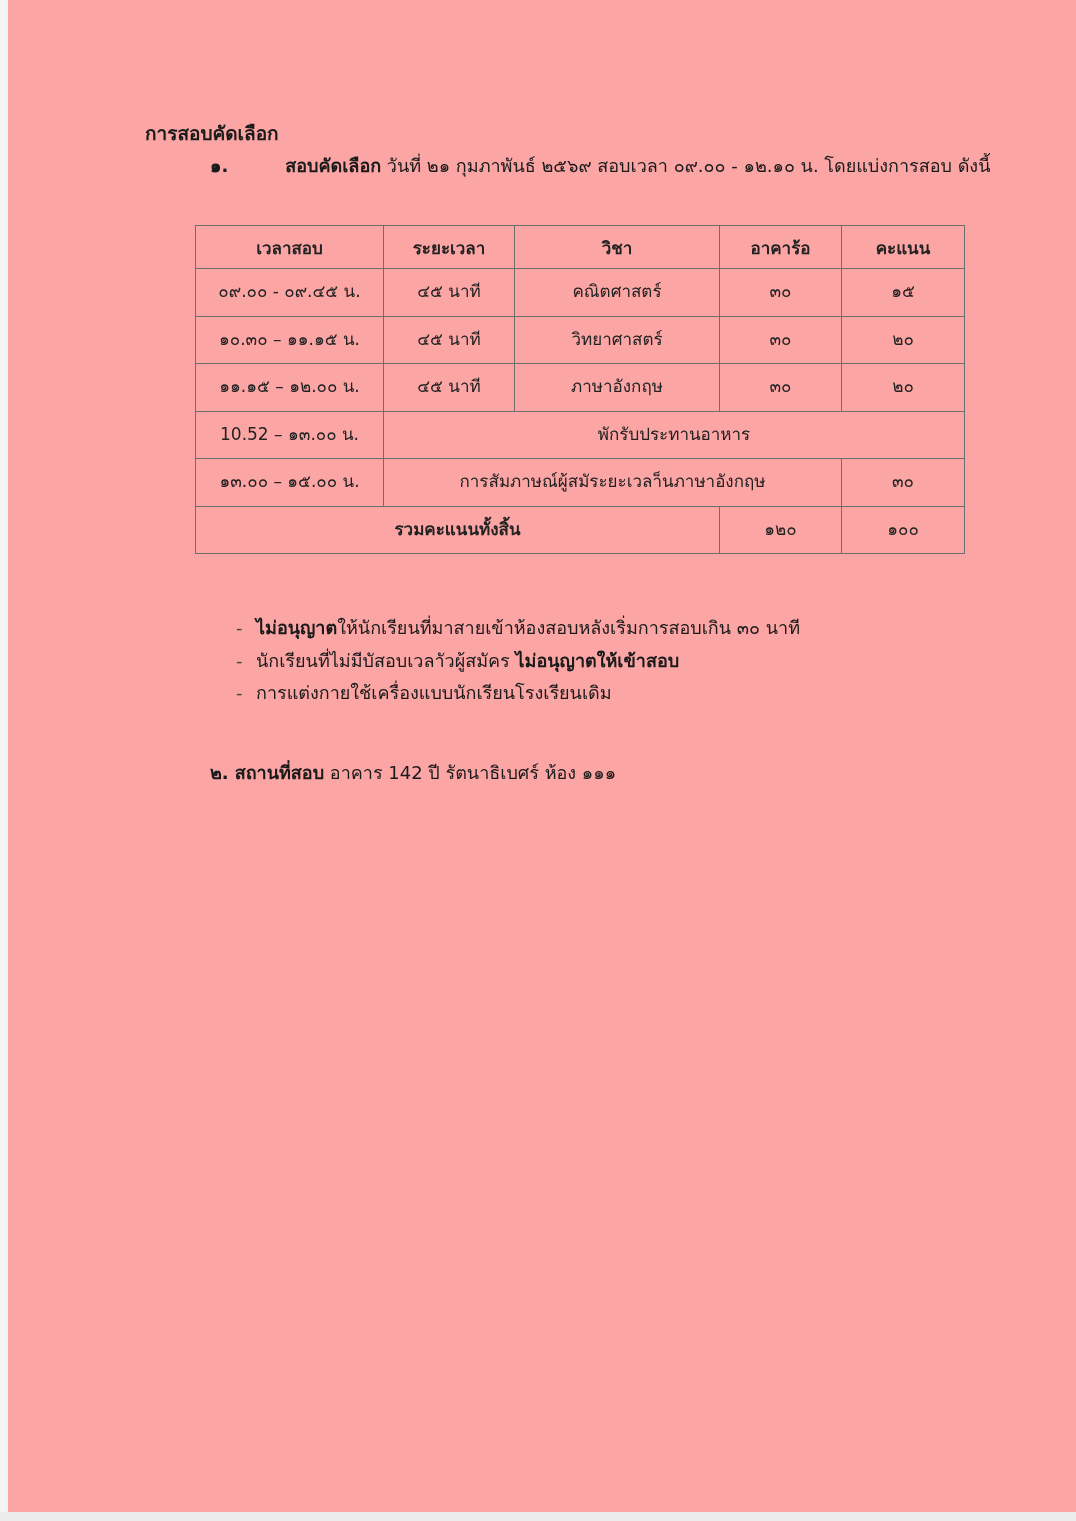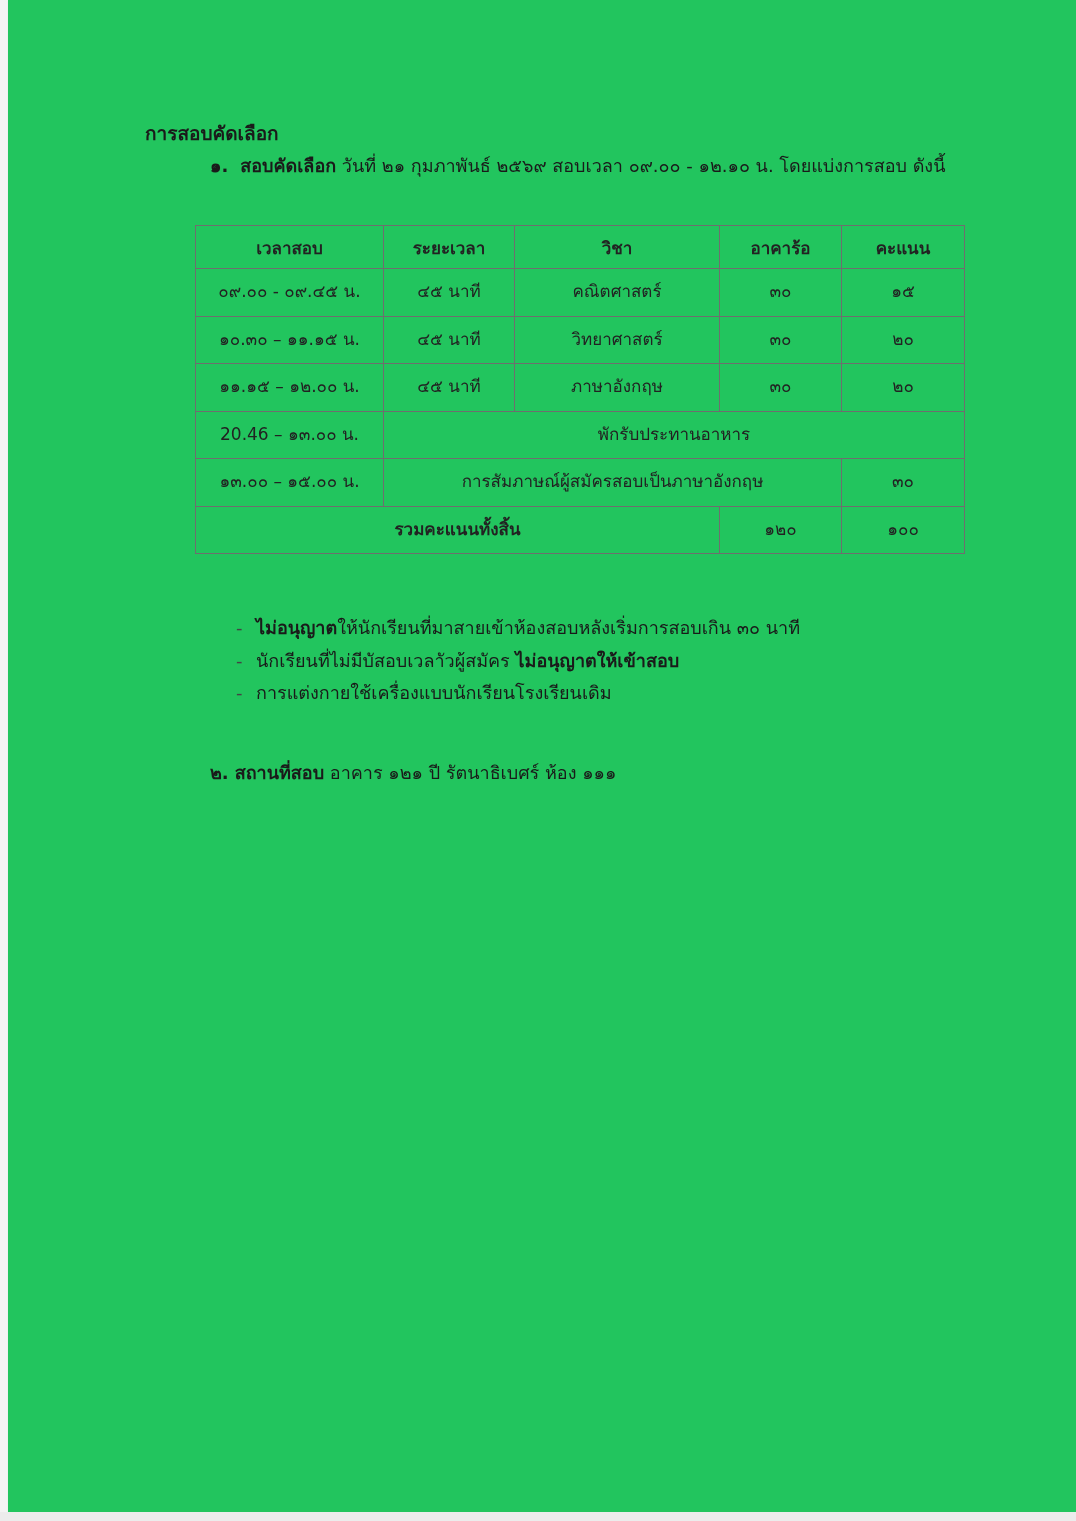--- a/index.html
+++ b/index.html
@@ -13,42 +13,42 @@
       position: relative;
       font-family: "DejaVu Sans", "Liberation Sans", sans-serif;
       color: #1a1a1a;
     }
     .page {
       position: absolute;
       left: 8px;
       top: 0;
       width: 1068px;
       height: 1512px;
-      background: #22c55e;
+      background: #fca5a5;
       box-shadow: 0 0 2px rgba(0,0,0,0.05);
     }
     .section-heading {
       position: absolute;
       left: 137px;
       top: 120px;
       font-size: 19px;
       font-weight: bold;
       line-height: 26px;
       white-space: nowrap;
     }
     .item-line {
       position: absolute;
       left: 202px;
       top: 153px;
       font-size: 18px;
       line-height: 26px;
       white-space: nowrap;
     }
     .item-line .num { font-weight: bold; margin-right: 12px; }
-    .item-line .bold { font-weight: bold; }
+    .item-line .bold { font-weight: bold; margin-left: 45px; }
 
     table.schedule {
       position: absolute;
       left: 187px;
       top: 181px;
       width: 769px;
       border-collapse: collapse;
       font-size: 17px;
       table-layout: fixed;
       margin-top: 44px;
@@ -138,26 +138,26 @@
       <td>๒๐</td>
     </tr>
     <tr>
       <td>๑๑.๑๕ – ๑๒.๐๐ น.</td>
       <td>๔๕ นาที</td>
       <td>ภาษาอังกฤษ</td>
       <td>๓๐</td>
       <td>๒๐</td>
     </tr>
     <tr>
-      <td>20.46 – ๑๓.๐๐ น.</td>
+      <td>10.52 – ๑๓.๐๐ น.</td>
       <td colspan="4">พักรับประทานอาหาร</td>
     </tr>
     <tr>
       <td>๑๓.๐๐ – ๑๕.๐๐ น.</td>
-      <td colspan="3">การสัมภาษณ์ผู้สมัครสอบเป็นภาษาอังกฤษ</td>
+      <td colspan="3">การสัมภาษณ์ผู้สมัระยะเวลา็นภาษาอังกฤษ</td>
       <td>๓๐</td>
     </tr>
     <tr>
       <td colspan="3" class="bold">รวมคะแนนทั้งสิ้น</td>
       <td>๑๒๐</td>
       <td>๑๐๐</td>
     </tr>
   </tbody>
     </table>
 
@@ -167,17 +167,17 @@
     </li>
     <li>
       <span class="dash">-</span><span>นักเรียนที่ไม่มีบัสอบเวลาัวผู้สมัคร </span><span class="bold">ไม่อนุญาตให้เข้าสอบ</span>
     </li>
     <li>
       <span class="dash">-</span><span>การแต่งกายใช้เครื่องแบบนักเรียนโรงเรียนเดิม</span>
     </li>
   </ul>
 
   <div class="item2">
-    <span class="num">๒.</span><span class="bold">สถานที่สอบ</span><span> อาคาร ๑๒๑ ปี รัตนาธิเบศร์ ห้อง ๑๑๑</span>
+    <span class="num">๒.</span><span class="bold">สถานที่สอบ</span><span> อาคาร 142 ปี รัตนาธิเบศร์ ห้อง ๑๑๑</span>
   </div>
 
 </div>
 <div class="bottom-strip"></div>
 
 </body></html>

